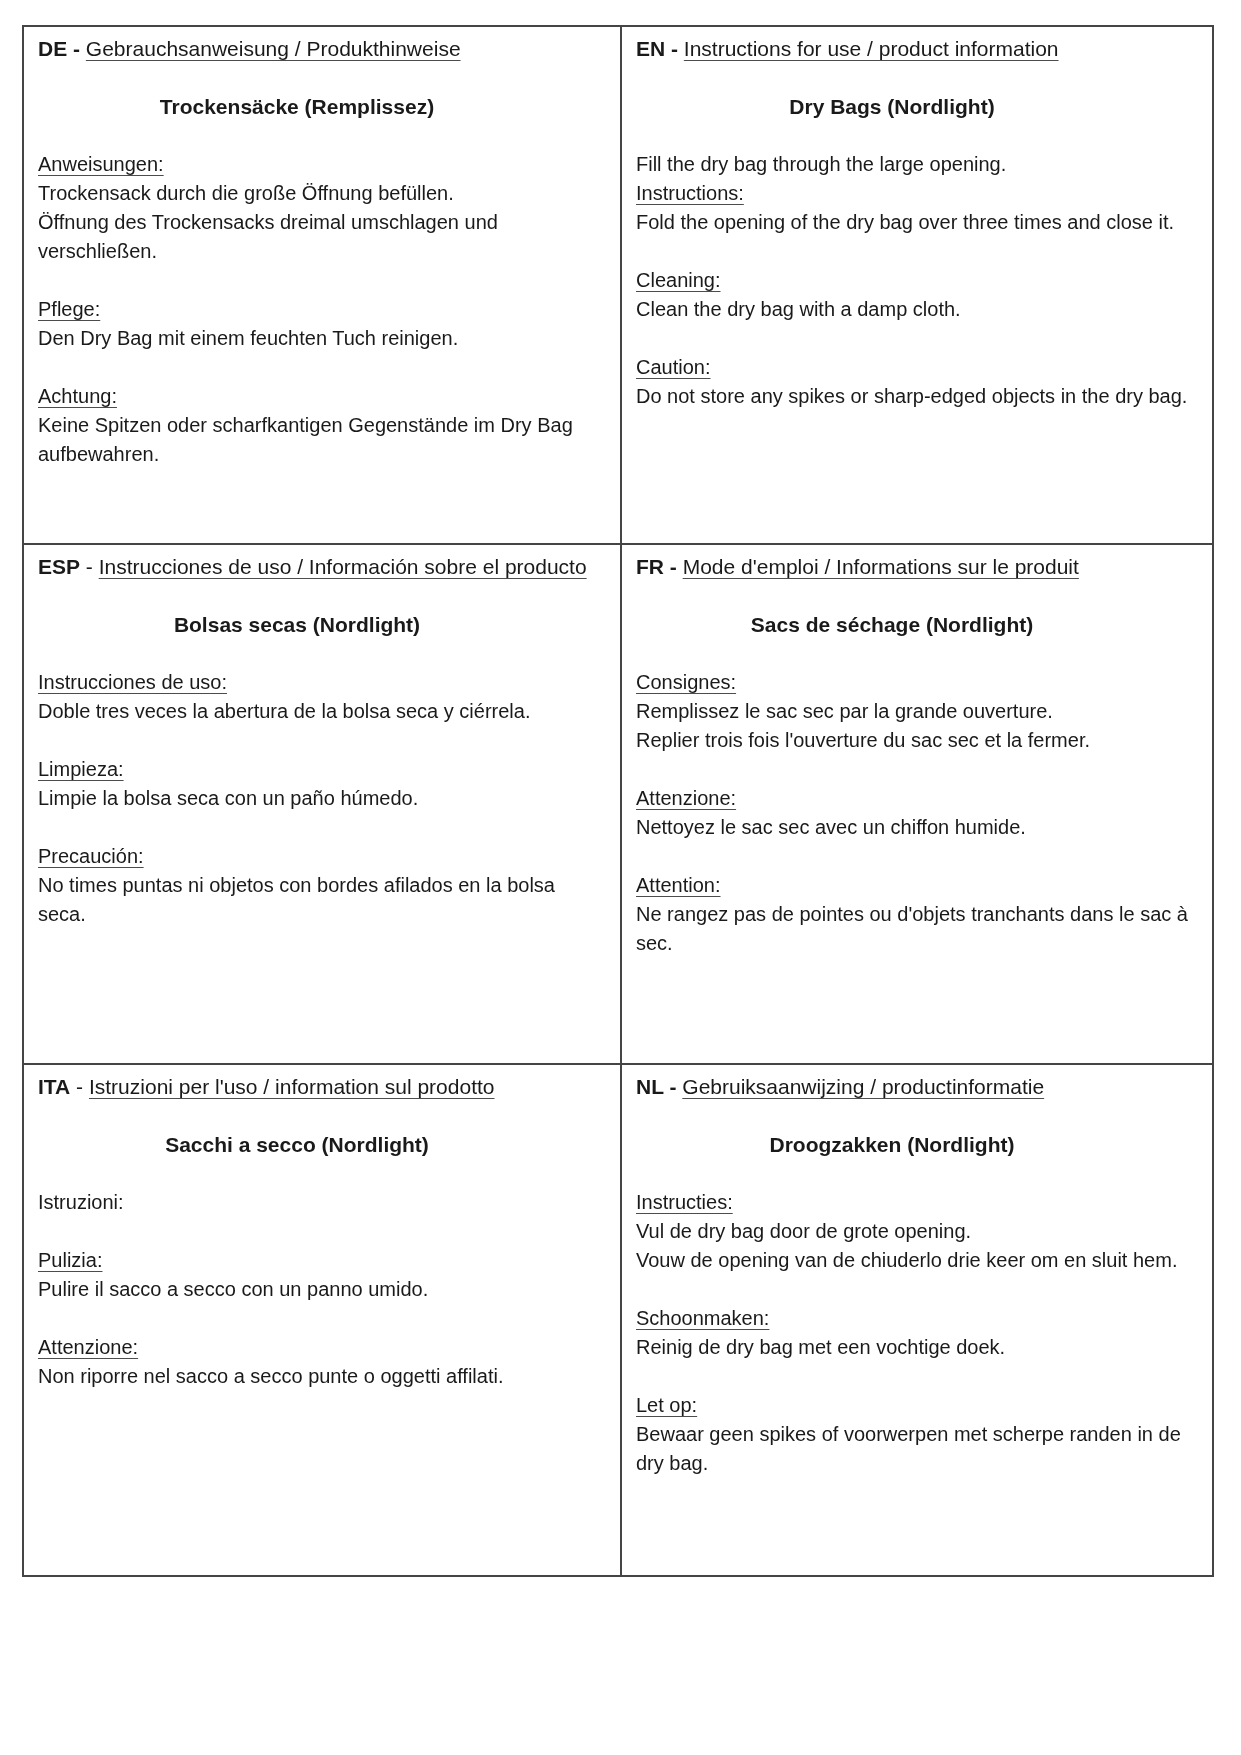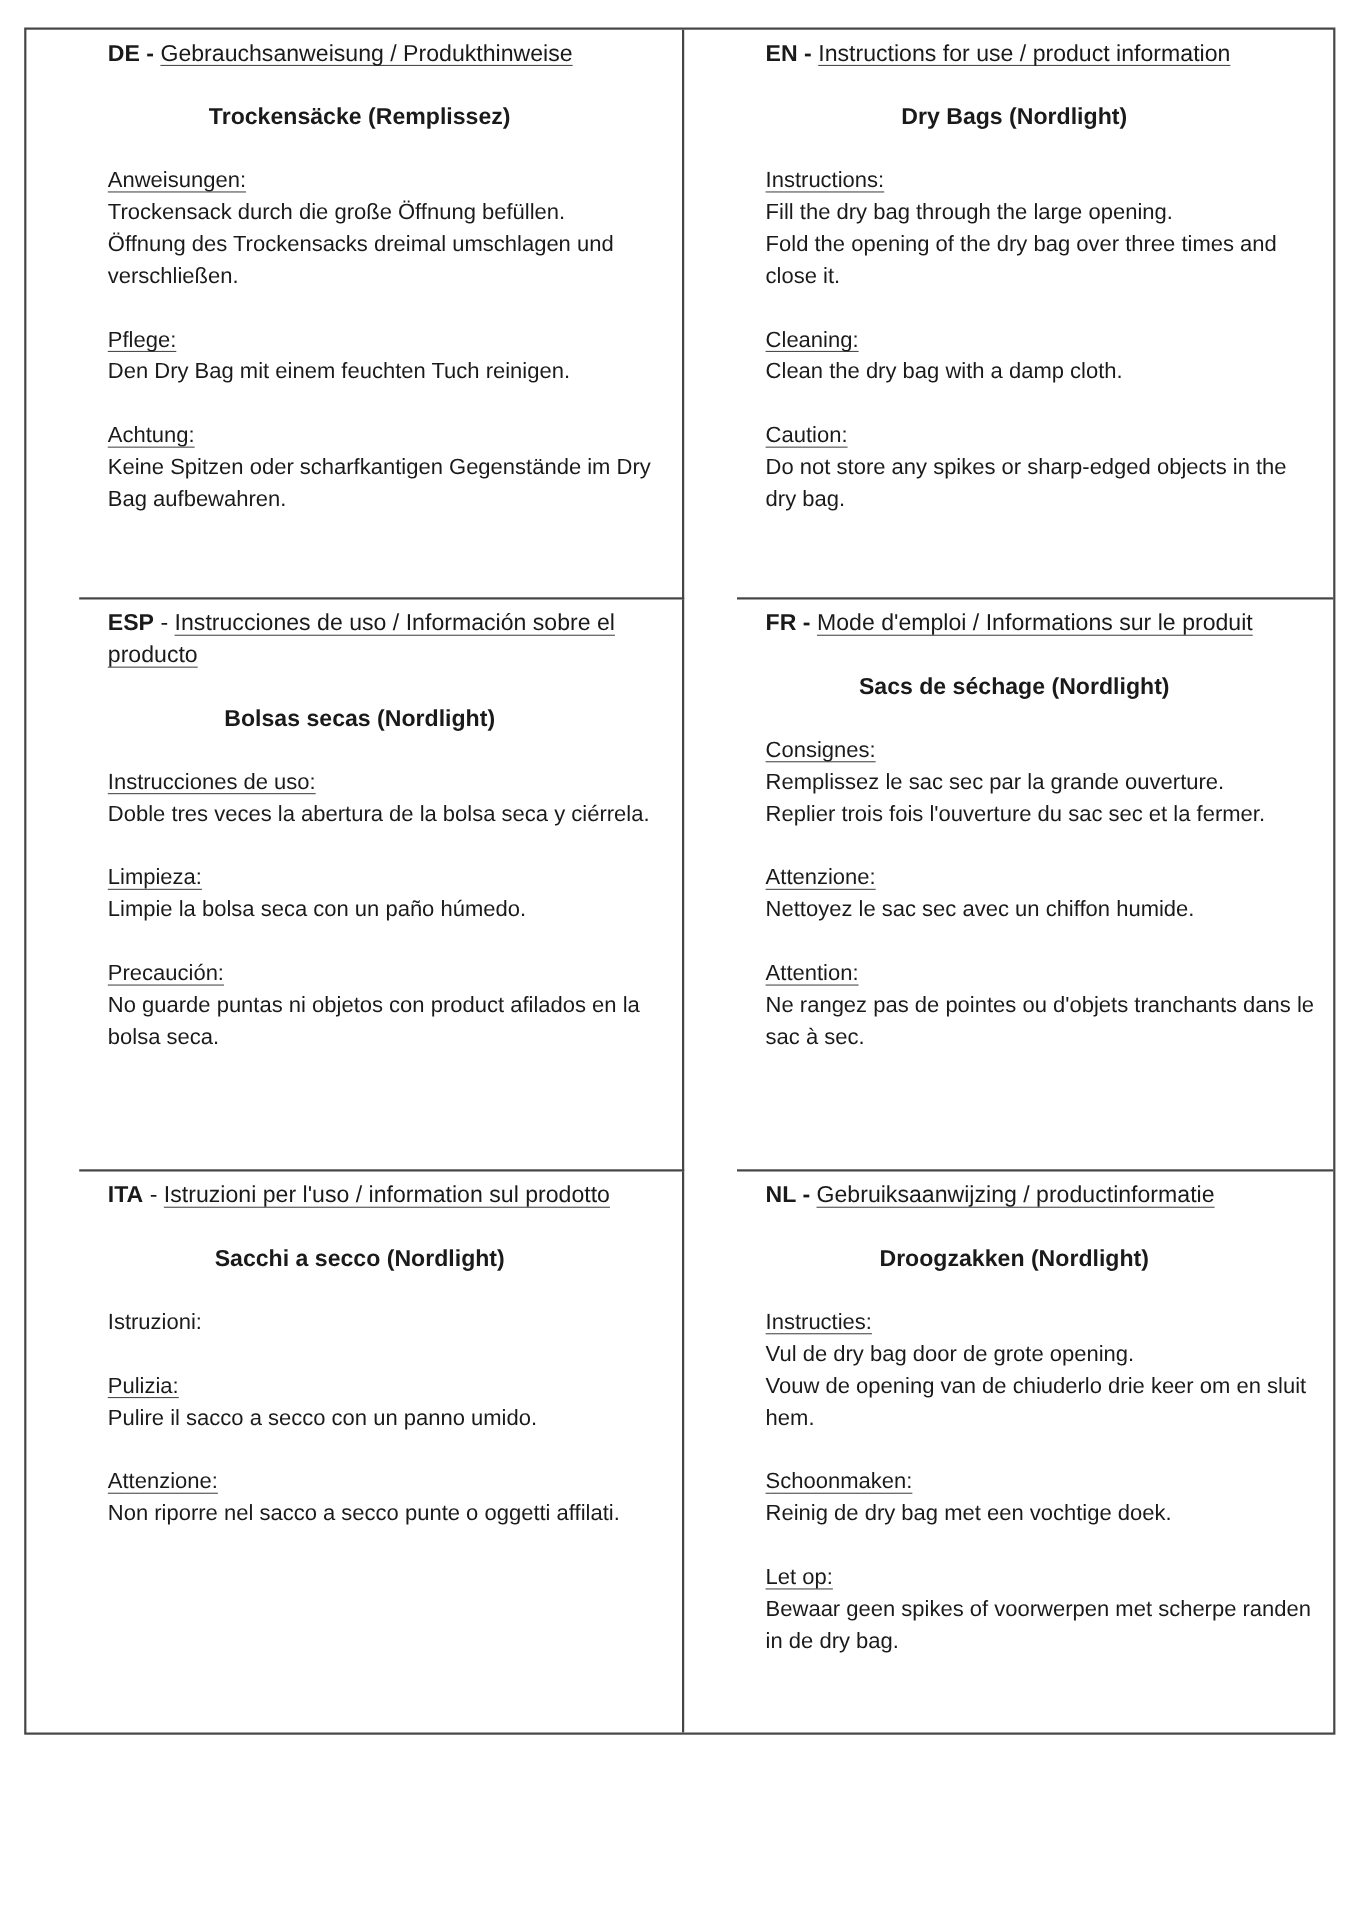--- a/index.html
+++ b/index.html
@@ -15,23 +15,22 @@
     display:grid;
     grid-template-columns:598px 590px;
     grid-template-rows:518px 520px 510px;
     border:2px solid #454545;
     background:#ffffff;
   }
   .cell{
     box-sizing:border-box;
     border-right:2px solid #454545;
     border-bottom:2px solid #454545;
-    padding:7px 14px 0 26px;
+    padding:7px 14px 0 14px;
     overflow:hidden;
-    margin-left:48px;
   }
   .cell:nth-child(2n){border-right:none;}
   .cell:nth-child(n+5){border-bottom:none;}
   p{margin:0;}
   .hdr{
     font-size:21px;
     line-height:29px;
   }
   .hdr b{font-weight:700;}
   .u{
@@ -75,22 +74,22 @@
         <p class="body">Keine Spitzen oder scharfkantigen Gegenstände im Dry Bag aufbewahren.</p>
       </div>
   </div>
 
   <div class="cell">
     <p class="hdr"><b>EN -</b><span> </span><span class="u">Instructions for use / product information</span></p>
     <div class="sp"></div>
     <p class="title">Dry Bags (Nordlight)</p>
     <div class="sp"></div>
     <div>
+        <p class="body">Fill the dry bag through the large opening.</p>
         <p class="body u">Instructions:</p>
-        <p class="body">Fill the dry bag through the large opening.</p>
         <p class="body">Fold the opening of the dry bag over three times and close it.</p>
         <div class="sp"></div>
         <p class="body u">Cleaning:</p>
         <p class="body">Clean the dry bag with a damp cloth.</p>
         <div class="sp"></div>
         <p class="body u">Caution:</p>
         <p class="body">Do not store any spikes or sharp-edged objects in the dry bag.</p>
       </div>
   </div>
 
@@ -100,21 +99,21 @@
     <p class="title">Bolsas secas (Nordlight)</p>
     <div class="sp"></div>
     <div>
         <p class="body u">Instrucciones de uso:</p>
         <p class="body">Doble tres veces la abertura de la bolsa seca y ciérrela.</p>
         <div class="sp"></div>
         <p class="body u">Limpieza:</p>
         <p class="body">Limpie la bolsa seca con un paño húmedo.</p>
         <div class="sp"></div>
         <p class="body u">Precaución:</p>
-        <p class="body">No guarde puntas ni objetos con product afilados en la bolsa seca.</p>
+        <p class="body">No times puntas ni objetos con bordes afilados en la bolsa seca.</p>
       </div>
   </div>
 
   <div class="cell">
     <p class="hdr"><b>FR -</b><span> </span><span class="u">Mode d'emploi / Informations sur le produit</span></p>
     <div class="sp"></div>
     <p class="title">Sacs de séchage (Nordlight)</p>
     <div class="sp"></div>
     <div>
         <p class="body u">Consignes:</p>

